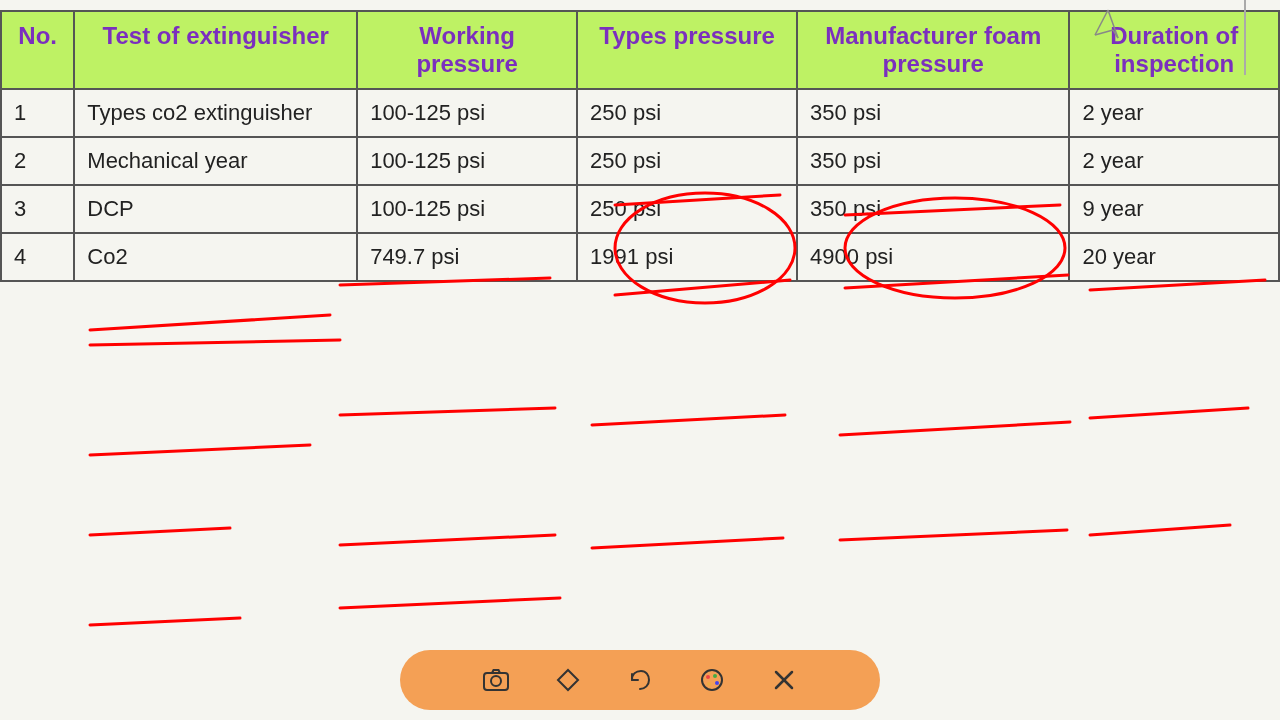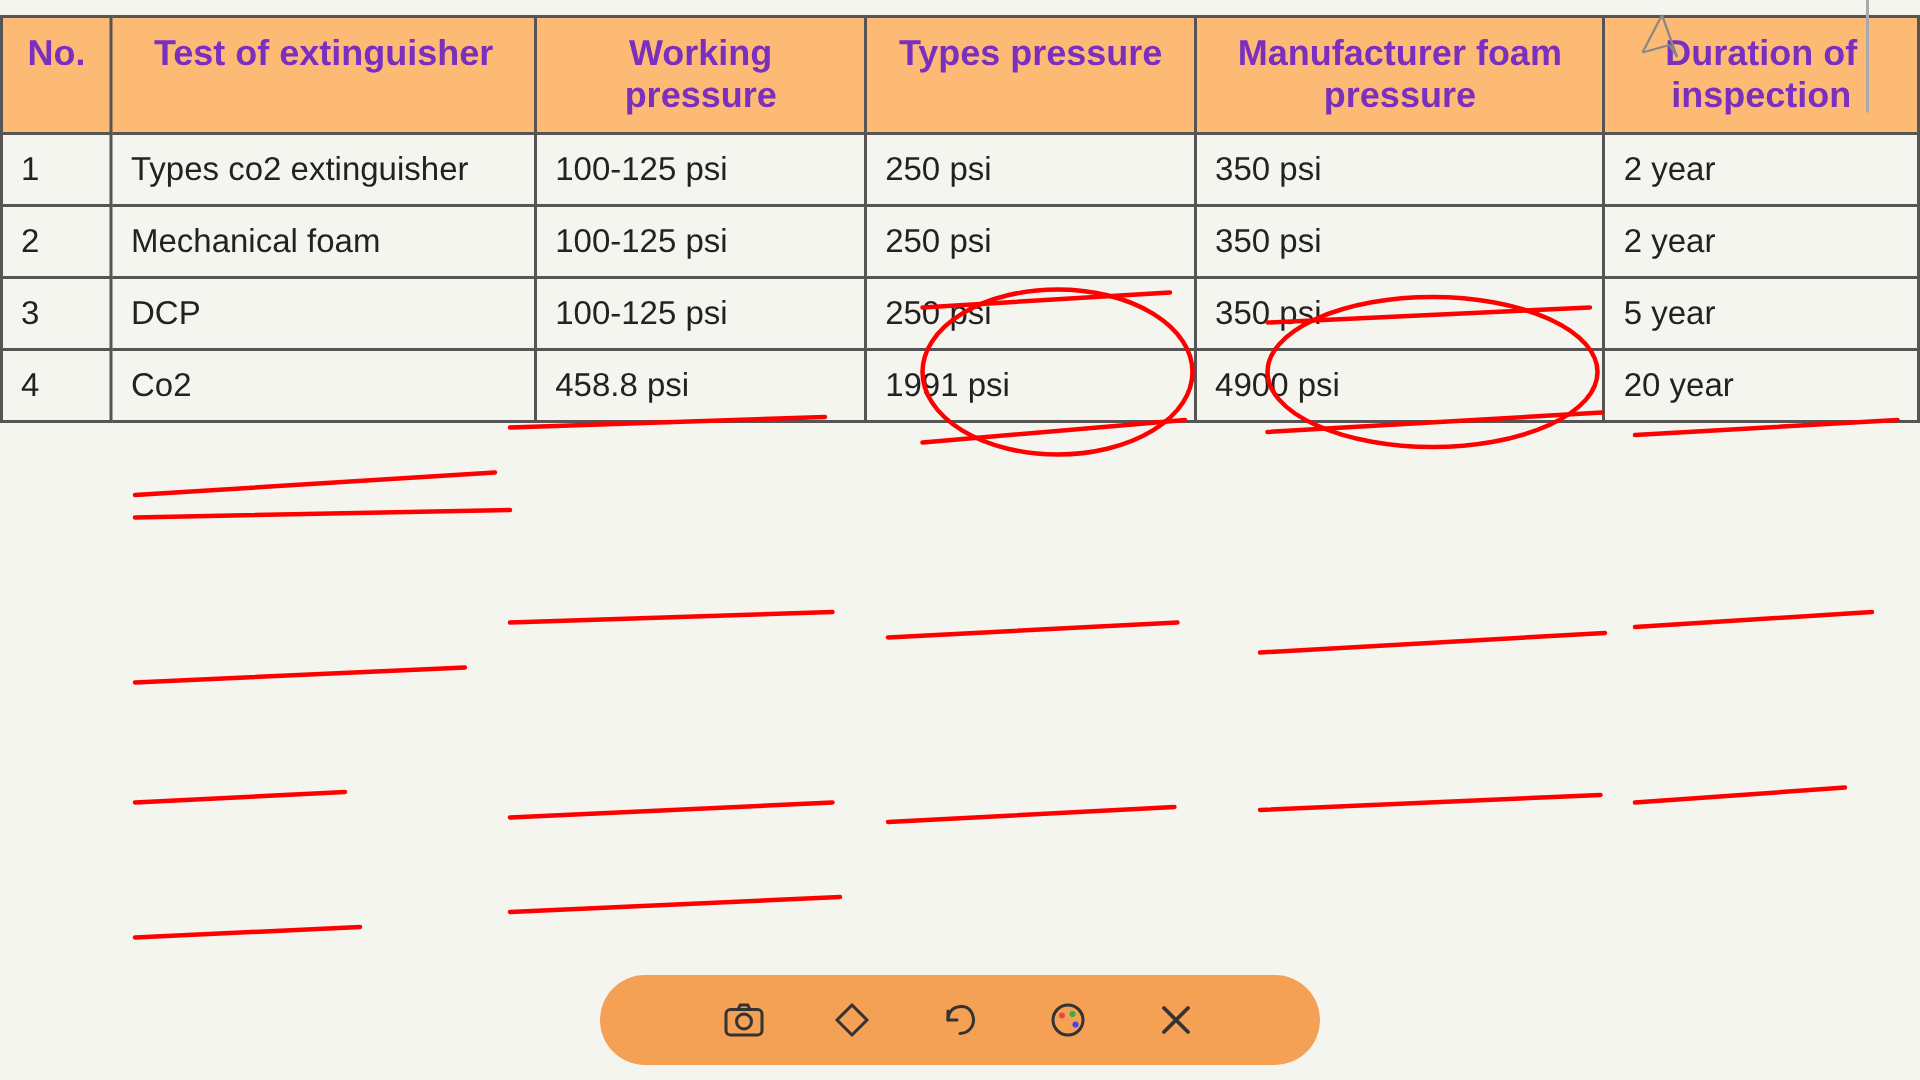--- a/index.html
+++ b/index.html
@@ -31,21 +31,21 @@
       border: 2px solid #555;
       padding: 10px 12px;
       vertical-align: top;
       font-size: 22px;
     }
 
     th {
       color: #7b2fbe;
       font-weight: bold;
       font-size: 24px;
-      background: #fdba74;
+      background: #bef264;
     }
 
     td {
       color: #222;
       background: #f5f5f0;
     }
 
     col.no { width: 70px; }
     col.types { width: 270px; }
     col.working { width: 210px; }
@@ -125,38 +125,38 @@
       <tr>
         <td>1</td>
         <td>Types co2 extinguisher</td>
         <td>100-125 psi</td>
         <td>250 psi</td>
         <td>350 psi</td>
         <td>2 year</td>
       </tr>
       <tr>
         <td>2</td>
-        <td>Mechanical foam</td>
+        <td>Mechanical year</td>
         <td>100-125 psi</td>
         <td>250 psi</td>
         <td>350 psi</td>
         <td>2 year</td>
       </tr>
       <tr>
         <td>3</td>
         <td>DCP</td>
         <td>100-125 psi</td>
         <td>250 psi</td>
         <td>350 psi</td>
-        <td>5 year</td>
+        <td>9 year</td>
       </tr>
       <tr>
         <td>4</td>
         <td>Co2</td>
-        <td>458.8 psi</td>
+        <td>749.7 psi</td>
         <td>1991 psi</td>
         <td>4900 psi</td>
         <td>20 year</td>
       </tr>
     </tbody>
   </table>
 </div>
 
 <svg class="drawing-overlay">
 

